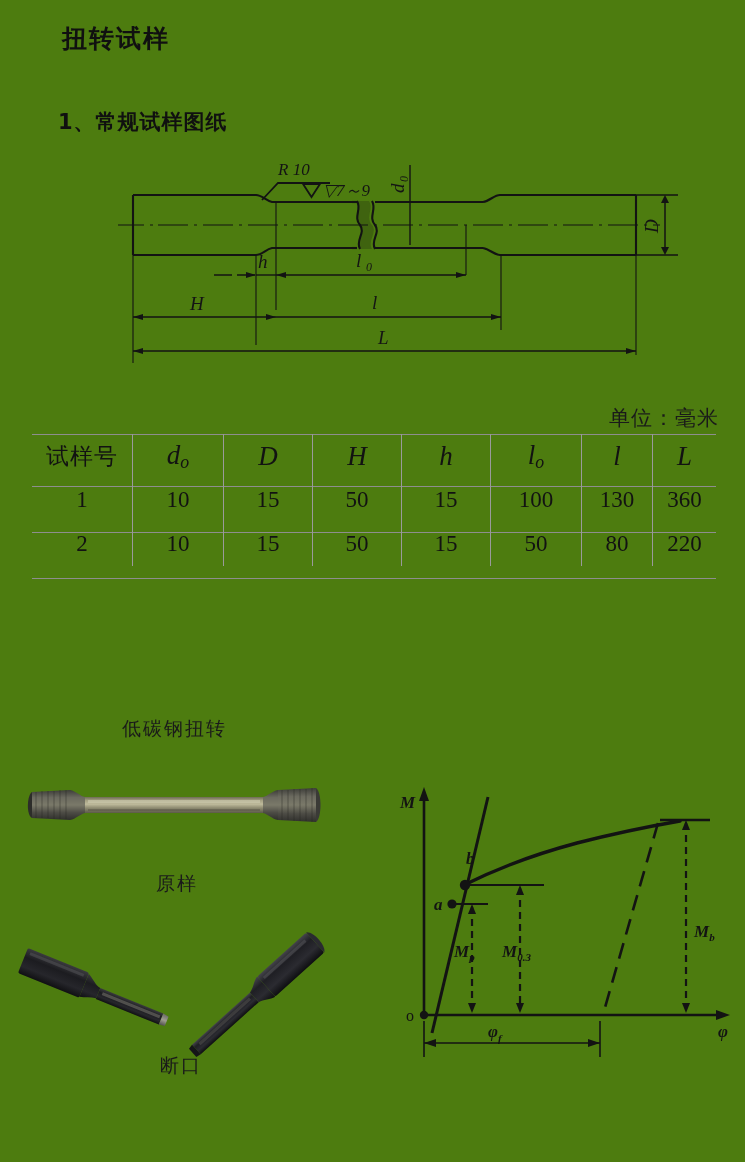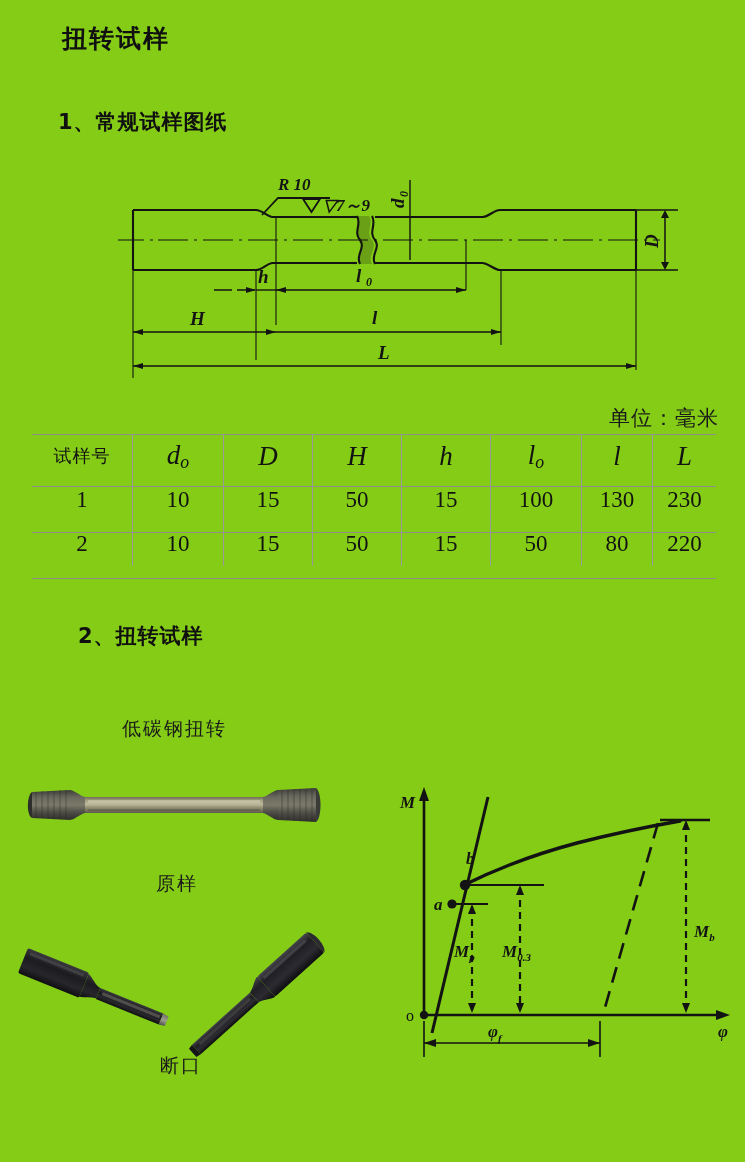--- a/index.html
+++ b/index.html
@@ -4,21 +4,21 @@
 <style>
   html, body {
     margin: 0;
     padding: 0;
     background: #ffffff;
   }
   #page {
     position: relative;
     width: 745px;
     height: 1162px;
-    background: #84cc16;
+    background: #4d7c0f;
     overflow: hidden;
     font-family: "Liberation Serif", serif;
     color: #111;
   }
 
   
   .doc-title {
     position: absolute;
     left: 62px;
     top: 22px;
@@ -58,24 +58,23 @@
     font-family: "DejaVu Serif", serif;
     font-size: 21px;
     letter-spacing: 1px;
     color: #1a1a1a;
   }
 
   
   #drawing {
     position: absolute;
     left: 0px;
-    top: 160px;
+    top: 145px;
     width: 668px;
     height: 235px;
-    font-weight: bold;
   }
   #drawing svg { display: block; }
 
   .dimlabel {
     font-family: "Liberation Serif", serif;
     font-style: italic;
     font-size: 19px;
     fill: #141414;
   }
   .dimlabel-sub {
@@ -114,21 +113,21 @@
   #spec-table tr.hdr td:first-child,
   #spec-table tr td:first-child { border-left: none; }
   #spec-table tr td:last-child { border-right: none; }
   #spec-table tr.hdr td {
     font-style: italic;
     font-size: 27px;
   }
   #spec-table tr.hdr td.cn {
     font-style: normal;
     font-family: "DejaVu Serif", serif;
-    font-size: 18px;
+    font-size: 23px;
     letter-spacing: 1px;
     margin-top: 24px;
   }
   .rule {
     position: absolute;
     left: 32px;
     height: 0;
     border-top: 1.6px solid #8e8e8e;
     width: 684px;
   }
@@ -324,36 +323,35 @@
         <td>L</td>
       </tr>
       <tr>
         <td>1</td>
         <td>10</td>
         <td>15</td>
         <td>50</td>
         <td>15</td>
         <td>100</td>
         <td>130</td>
-        <td>230</td>
+        <td>360</td>
       </tr>
       <tr>
         <td>2</td>
         <td>10</td>
         <td>15</td>
         <td>50</td>
         <td>15</td>
         <td>50</td>
         <td>80</td>
         <td>220</td>
       </tr>
     </tbody>
   </table>
 
-  <div class="sec-head" id="sec2">2、扭转试样</div>
 
   <div class="caption" id="cap-lowcarbon">低碳钢扭转</div>
 
   <div class="photo" id="photo-original">
     <svg width="330" height="70" viewBox="0 0 330 70" xmlns="http://www.w3.org/2000/svg">
       <defs>
         <linearGradient id="gBody" x1="0" y1="0" x2="0" y2="1">
           <stop offset="0%" stop-color="#6e6b55"></stop>
           <stop offset="22%" stop-color="#a6a284"></stop>
           <stop offset="45%" stop-color="#bfbb9c"></stop>

